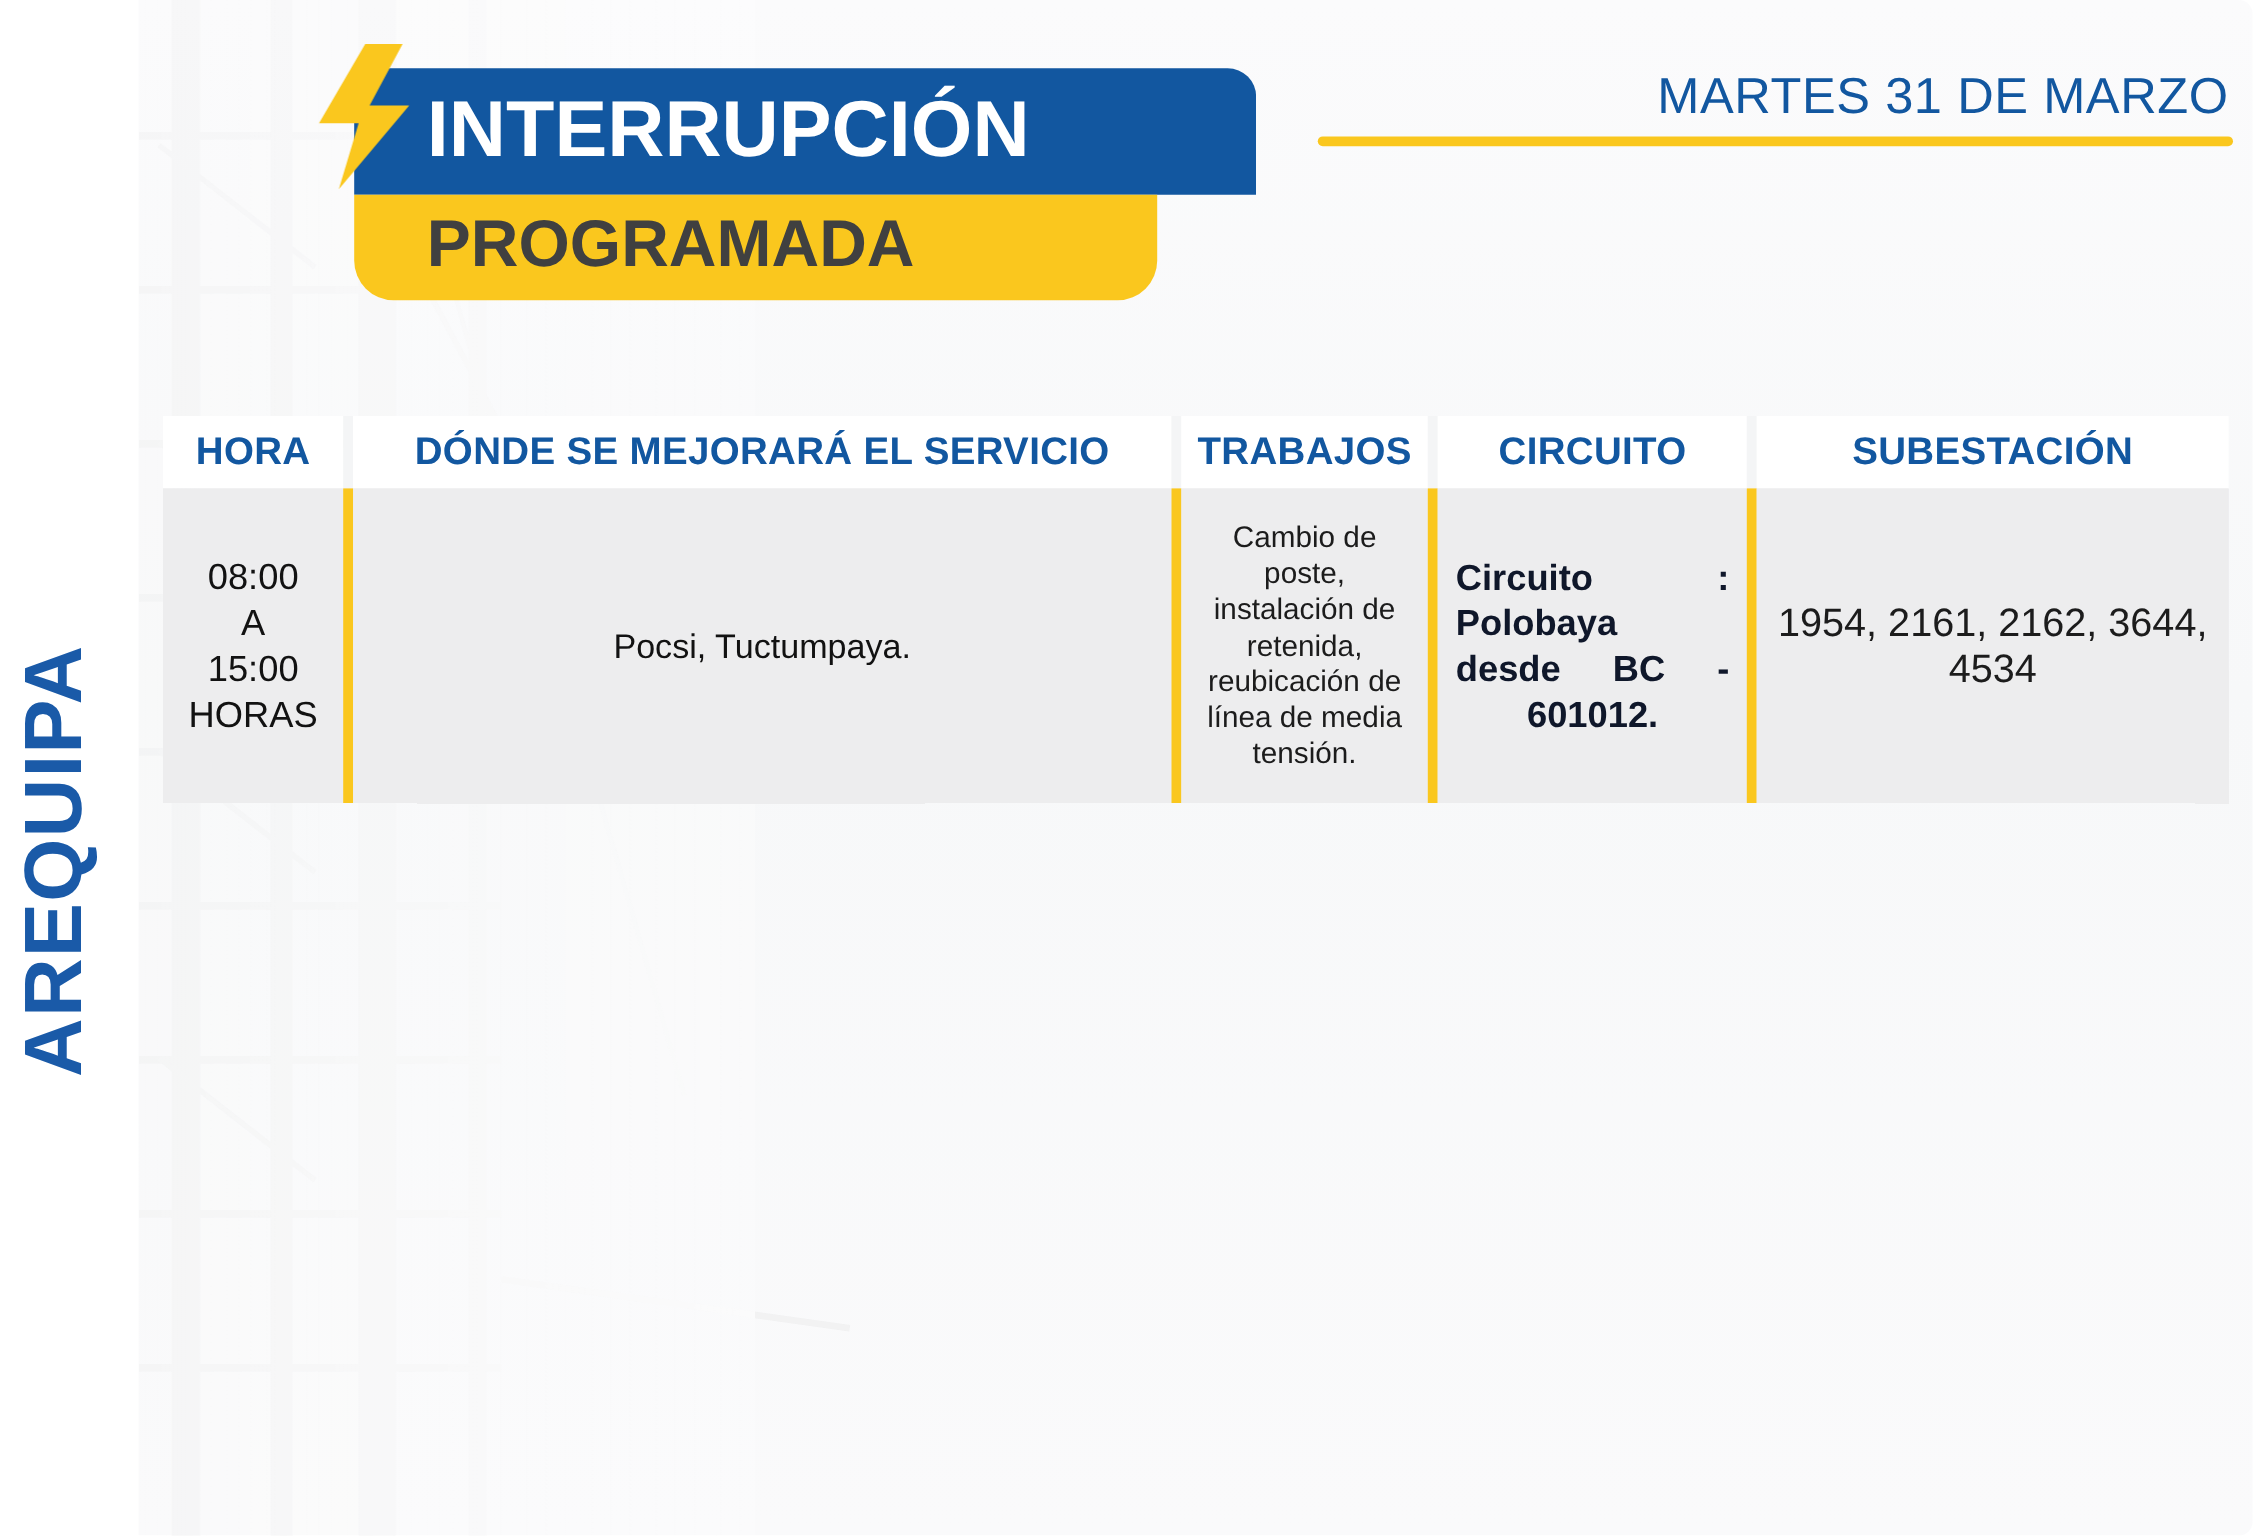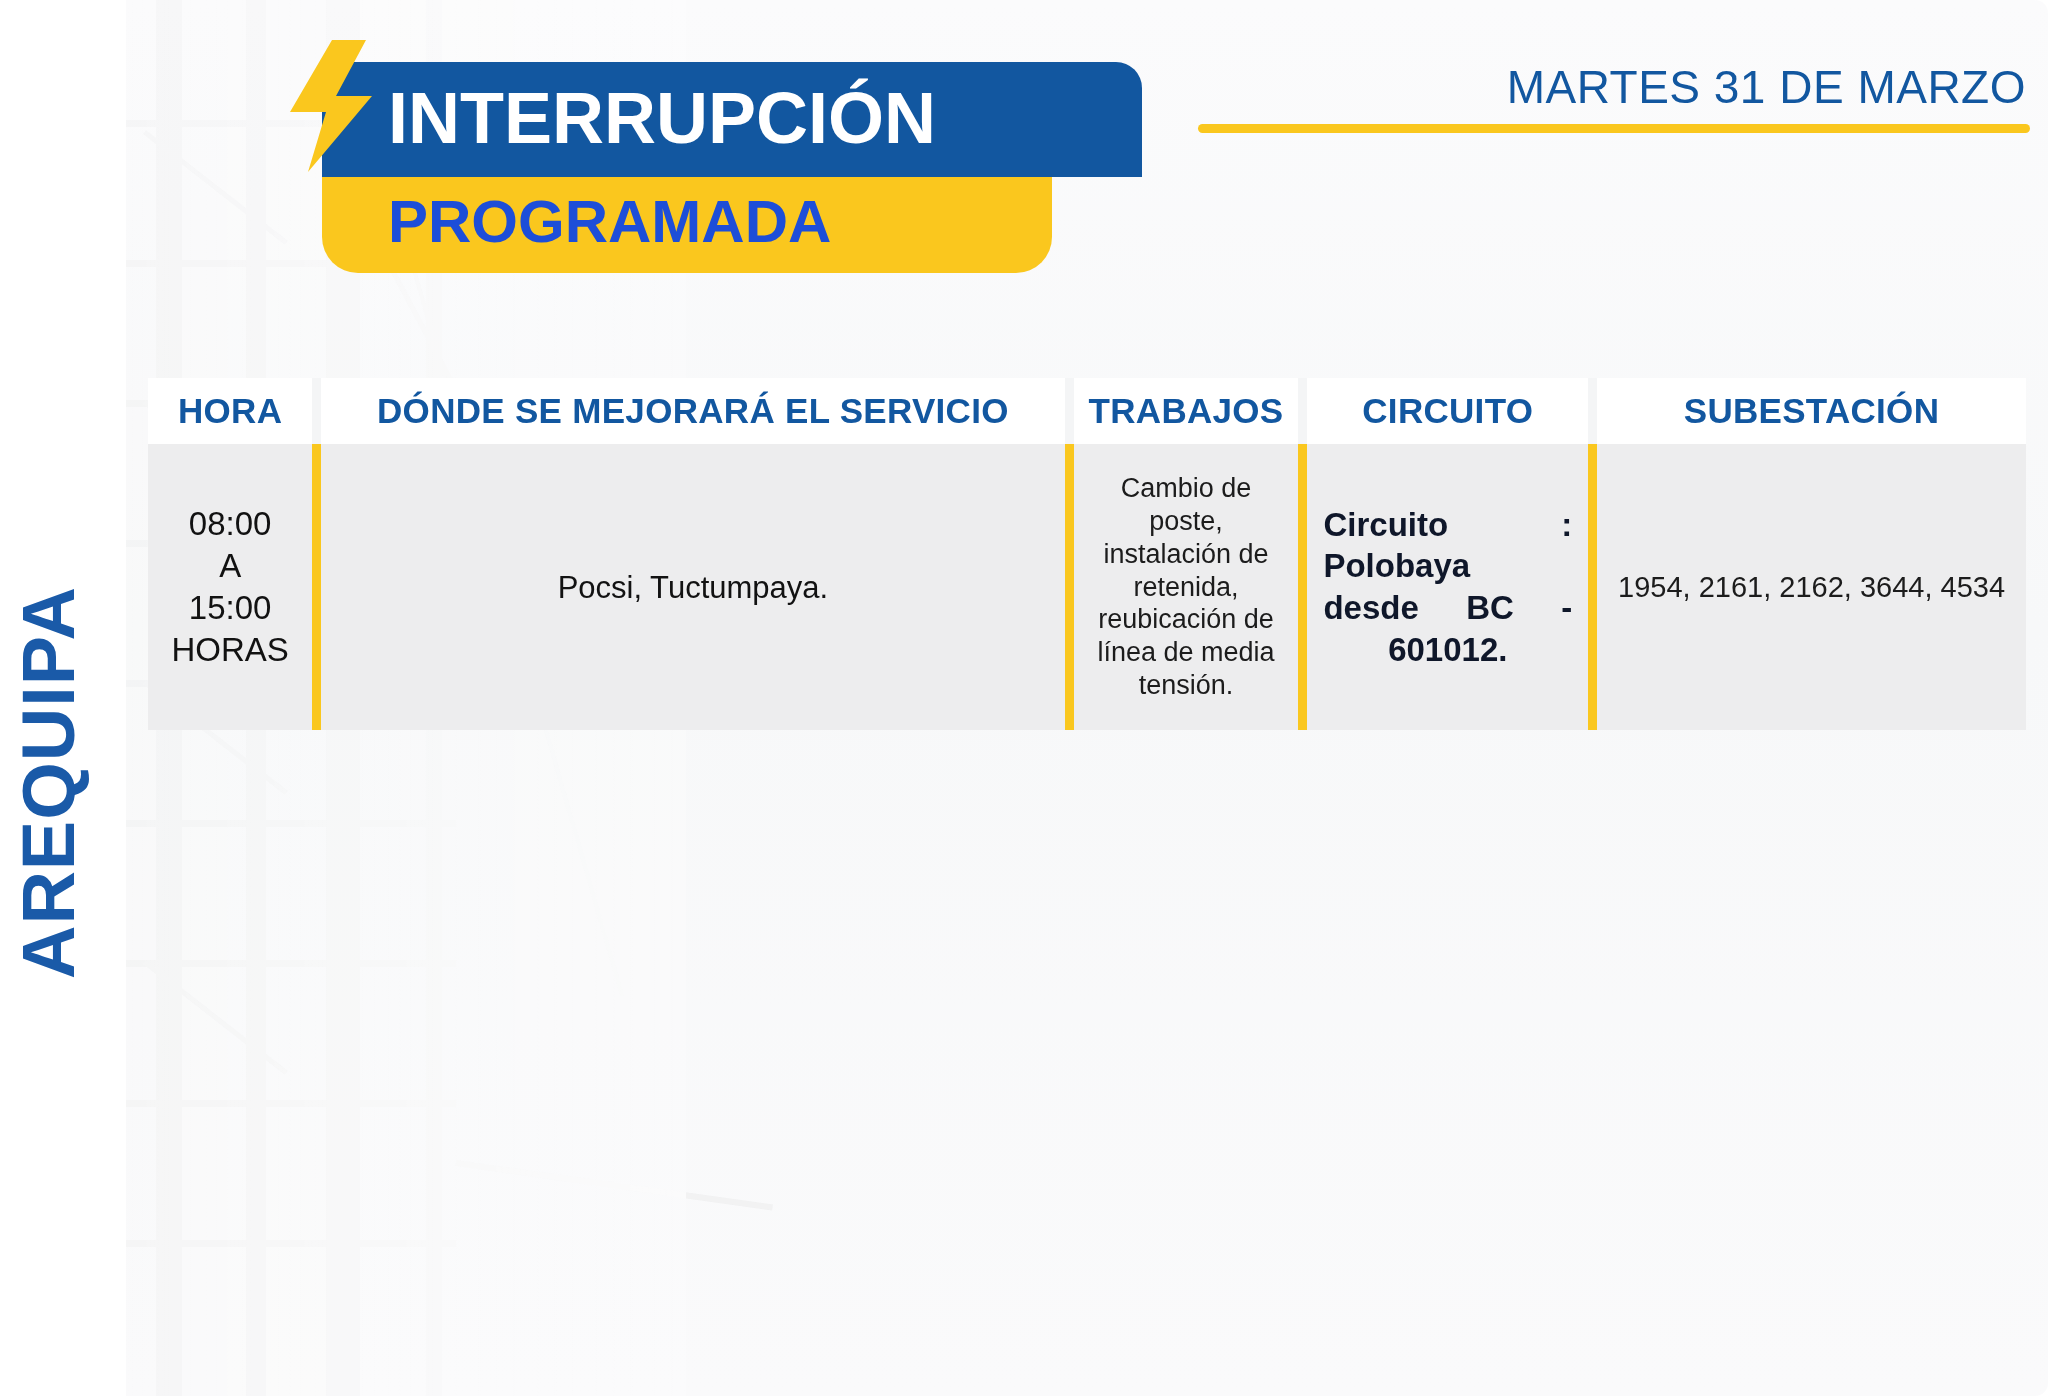--- a/index.html
+++ b/index.html
@@ -98,21 +98,21 @@
     font-weight: 900;
     letter-spacing: 0px;
     line-height: 1.02;
     font-family: "Liberation Sans", sans-serif;
   }
   .title-sub {
     background: #fac71e;
     border-radius: 0 0 36px 36px;
     width: 730px;
     padding: 14px 0 20px 66px;
-    color: #1d4ed8;
+    color: #404040;
     font-size: 60px;
     font-weight: 900;
     line-height: 1.02;
     font-family: "Liberation Sans", sans-serif;
   }
 
   
   .date-line {
     position: absolute;
     right: 22px;
@@ -227,21 +227,21 @@
     font-size: 33px;
     font-weight: 700;
     color: #0f172a;
     line-height: 1.26;
     text-align: justify;
     text-align-last: center;
     font-family: "Liberation Sans", sans-serif;
   }
   .cell-sub {
     text-align: center;
-    font-size: 29px;
+    font-size: 36px;
     font-weight: 400;
     color: #1c1c1c;
     font-family: "Liberation Sans", sans-serif;
   }
 </style>
 </head>
 <body>
 
 <div id="poster">
 

